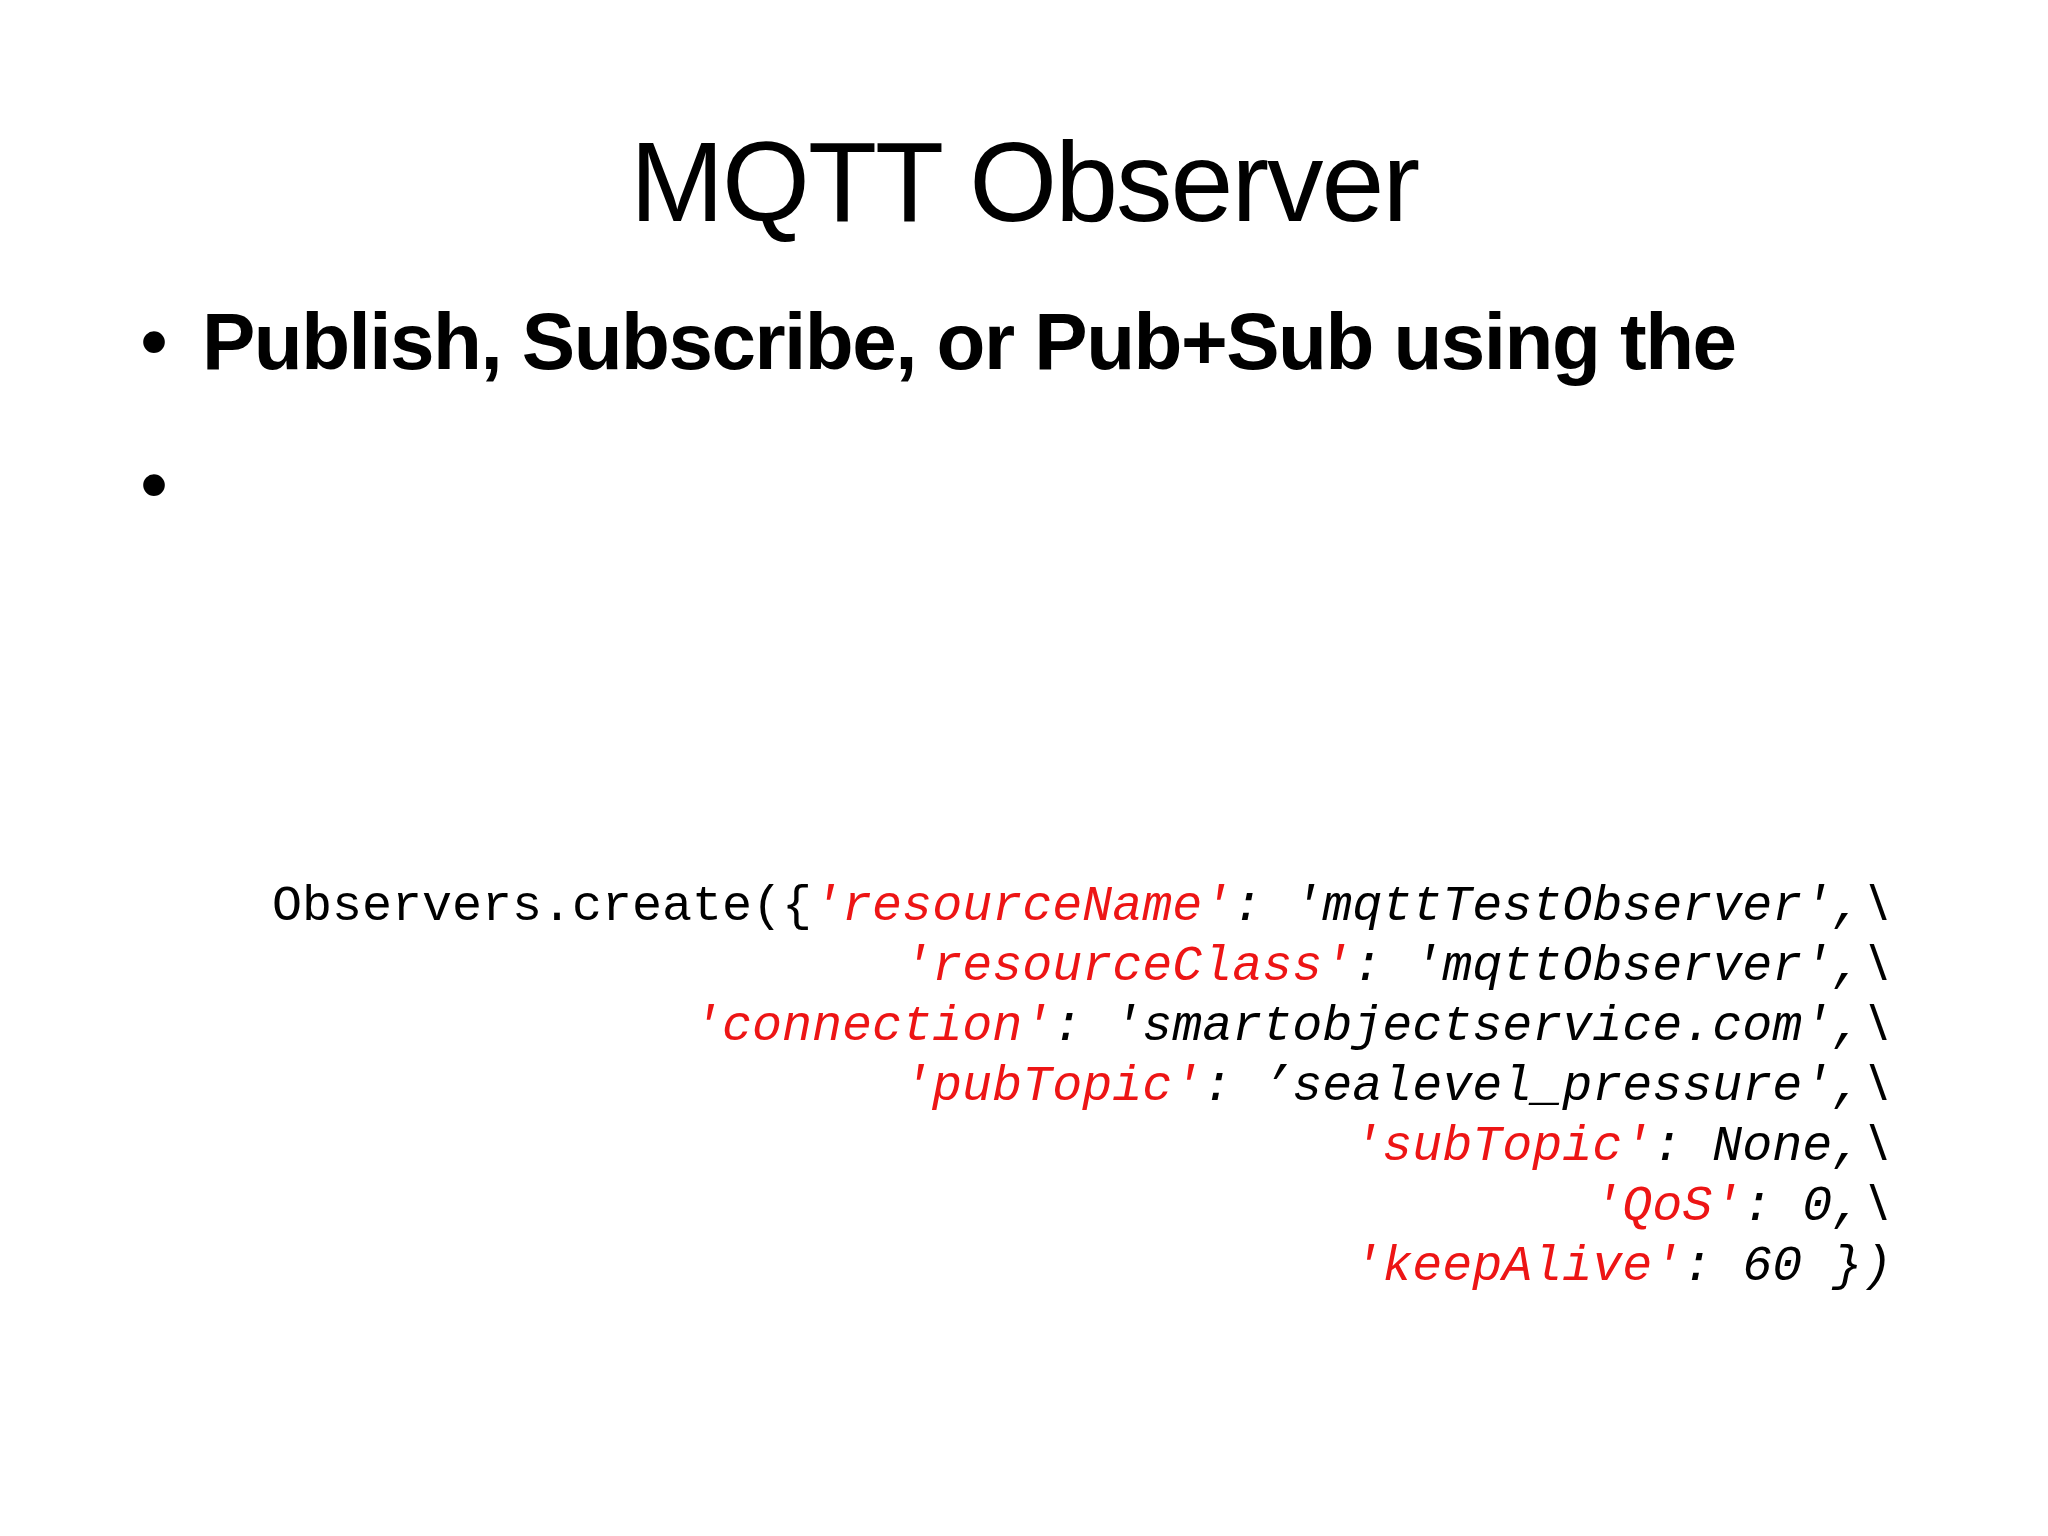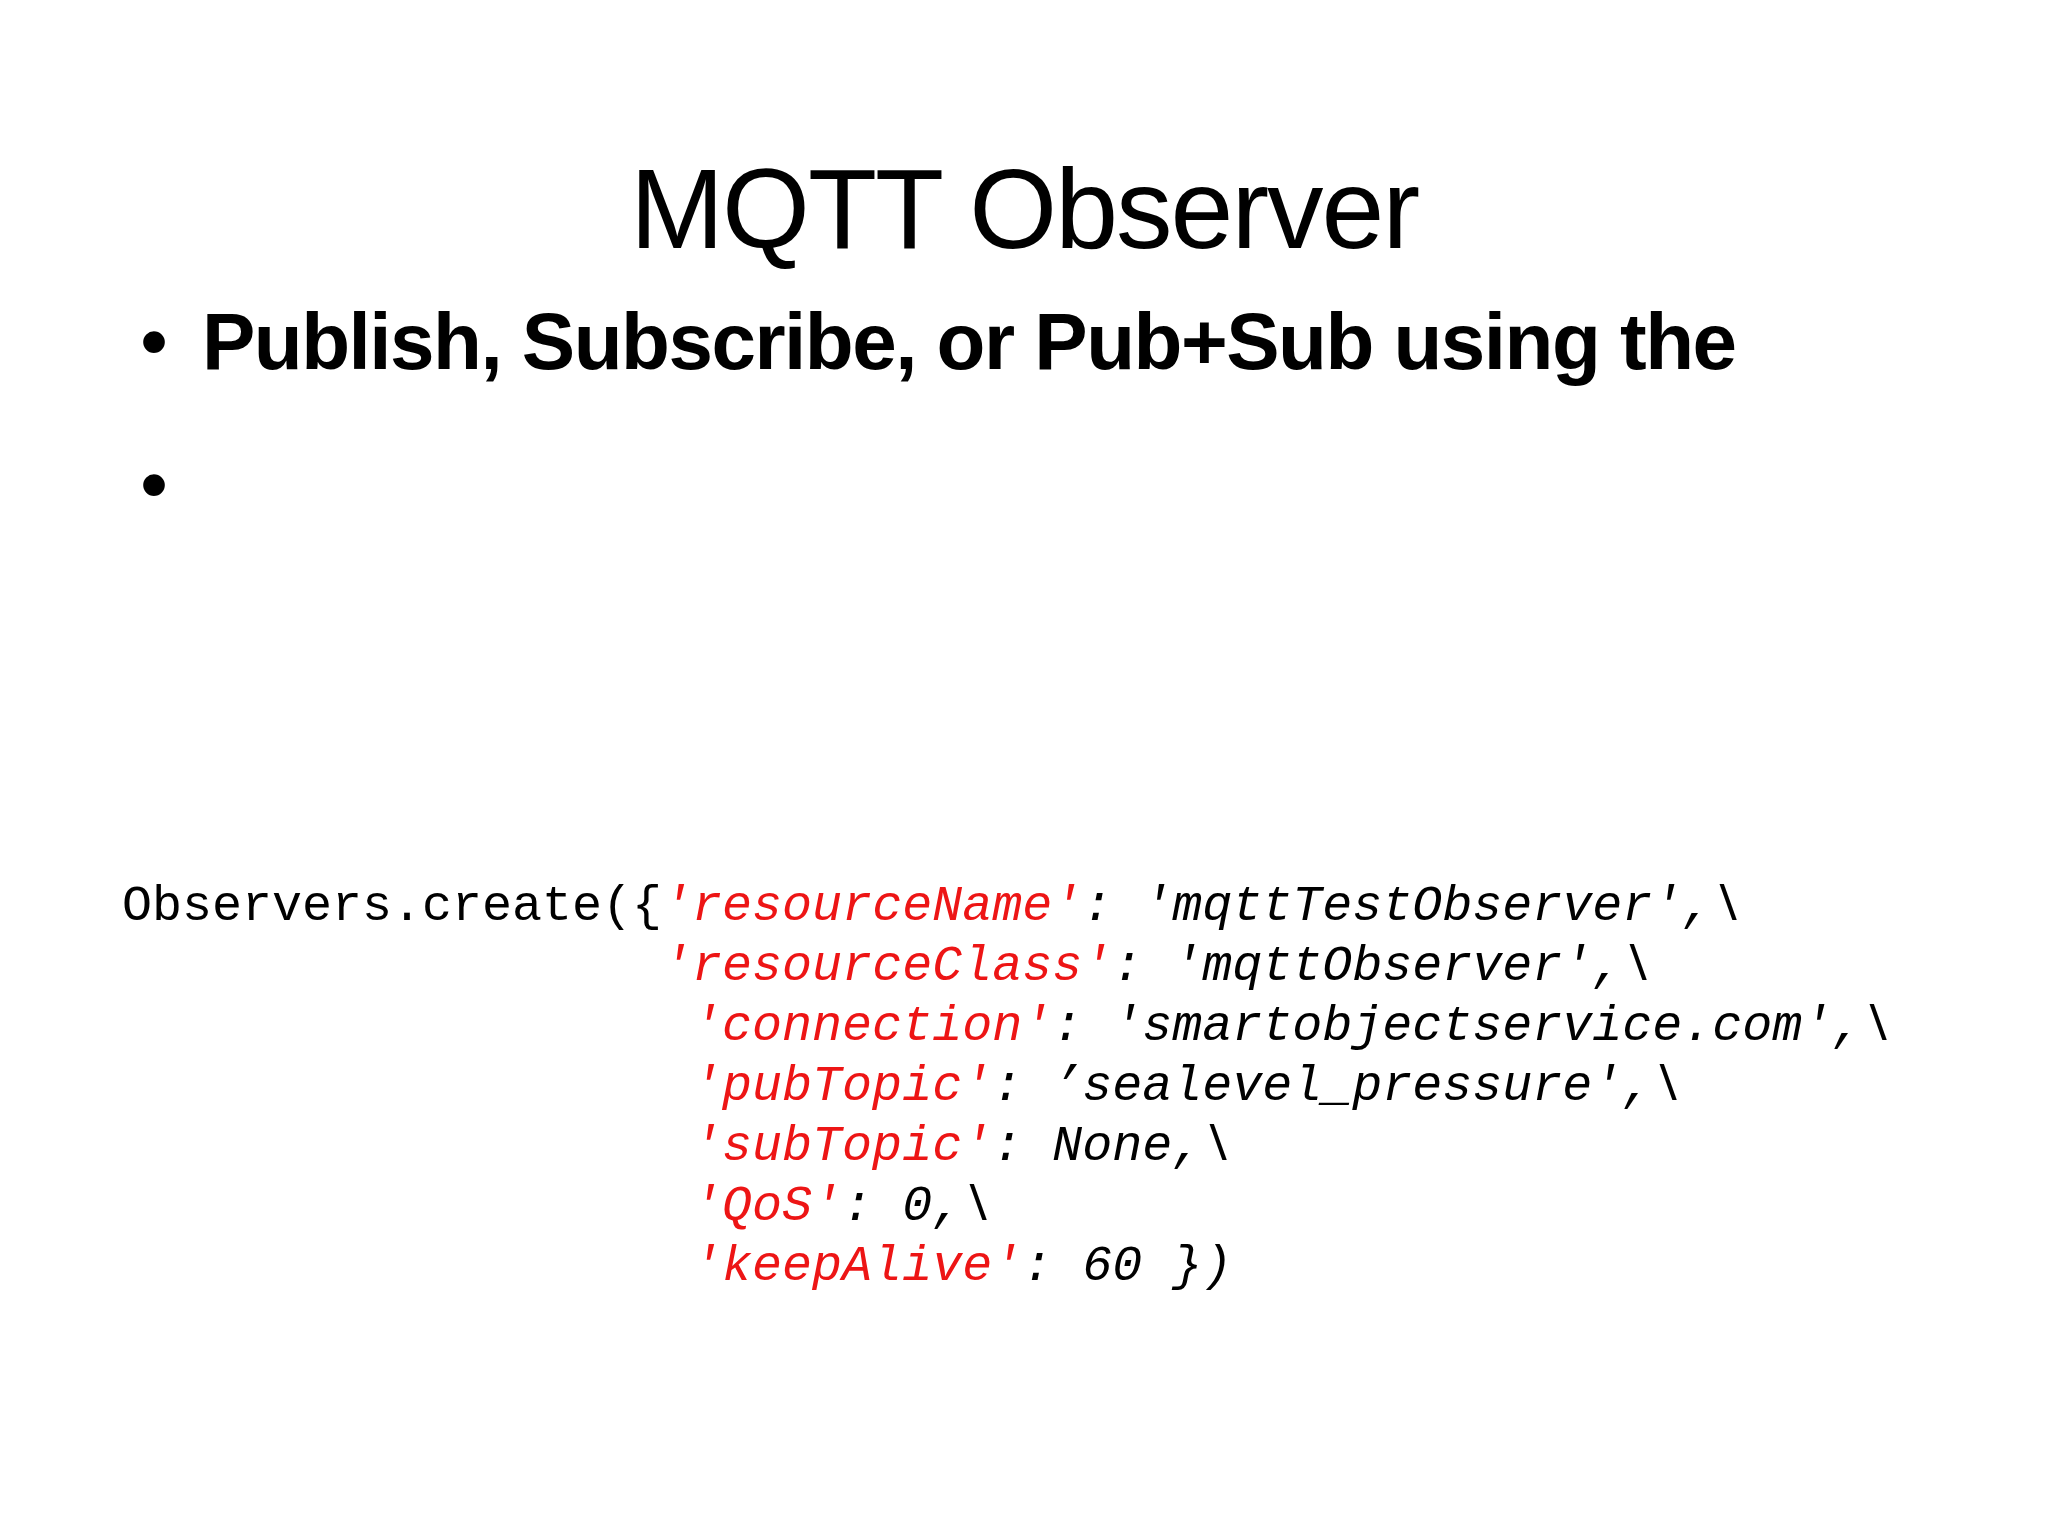--- a/index.html
+++ b/index.html
@@ -14,21 +14,21 @@
     font-family: "Liberation Sans", sans-serif;
     color: #000000;
     overflow: hidden;
   }
   .slide {
     position: absolute;
     inset: 0;
   }
   .title {
     position: absolute;
-    top: 150px;
+    top: 123px;
     left: 0;
     width: 100%;
     text-align: center;
     font-size: 113px;
     line-height: 1.05;
     letter-spacing: -2px;
     color: #000000;
     white-space: nowrap;
   }
   .bullets {
@@ -62,20 +62,21 @@
   .code {
     position: absolute;
     left: 122px;
     top: 877px;
     margin: 0;
     font-family: "Liberation Mono", "DejaVu Sans Mono", monospace;
     font-size: 50px;
     line-height: 60px;
     color: #000000;
     white-space: pre;
+    text-align: right;
   }
   .code .seg-plain {
     font-style: normal;
     color: #000000;
   }
   .code .seg-key {
     font-style: italic;
     color: #ed1515;
   }
   .code .seg-value {

